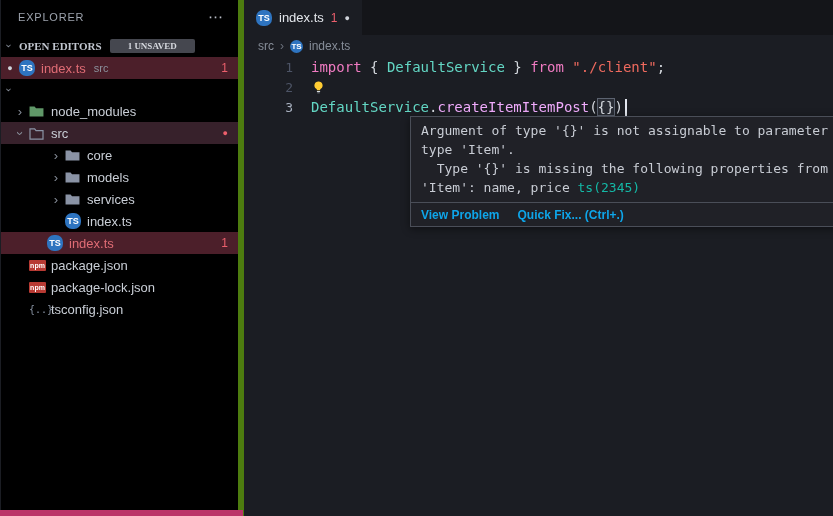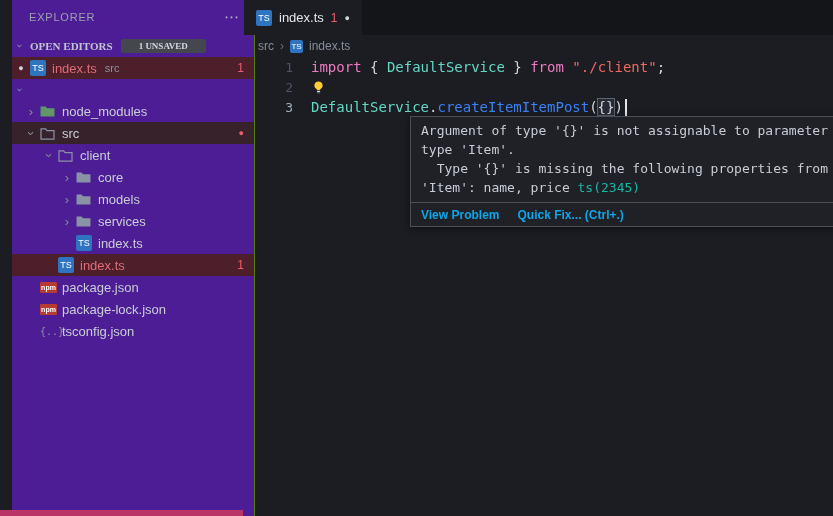--- a/index.html
+++ b/index.html
@@ -8,22 +8,22 @@
     position: relative;
     overflow: hidden;
     background: #1b1d23;
     font-family: "Liberation Sans", sans-serif;
     color: #c9ced6;
     -webkit-font-smoothing: antialiased;
   }
 
   
   .sidebar {
-    position: absolute; left: 12px; top: 0; width: 243px; height: 516px;
-    background: #4c1d95; border-right: 1px solid #4d7c0f; overflow: hidden;
+    position: absolute; left: 1px; top: 0; width: 243px; height: 516px;
+    background: #000000; border-right: 6px solid #4d7c0f; overflow: hidden;
   }
   .explorer-head {
     height: 34px; display: flex; align-items: center;
     padding: 0 14px 0 17px; font-size: 11px; letter-spacing: .8px; color: #9da3ad;
   }
   .more { margin-left: auto; font-size: 15px; color: #b9bec7; cursor: pointer; letter-spacing: 1px; }
   .sechead {
     display: flex; align-items: center; height: 23px;
     font-size: 11px; font-weight: bold; color: #c1c6cf; cursor: pointer; font-family: Liberation Serif, serif;
   }
@@ -42,21 +42,21 @@
     height: 22px; display: flex; align-items: center;
     font-size: 13px; color: #c9ced6; cursor: pointer; white-space: nowrap;
   }
   .ind0 { padding-left: 10px; }
   .ind1 { padding-left: 28px; }
   .ind2 { padding-left: 46px; }
   .islot { width: 22px; display: inline-flex; align-items: center; flex: none; }
   .folder-svg { display: block; }
   .ts-badge {
     width: 16px; height: 16px; background: #2e74c0; color: #fff;
-    font-size: 9px; font-weight: normal; border-radius: 2px;
+    font-size: 9px; font-weight: bold; border-radius: 7px;
     display: inline-flex; align-items: center; justify-content: center; flex: none;
   }
   .ts-badge.sm { width: 13px; height: 13px; font-size: 8px; }
   .npm-badge {
     width: 17px; height: 11px; background: #b73a33; color: #fff;
     font-size: 7px; font-weight: bold; border-radius: 1px;
     display: inline-flex; align-items: center; justify-content: center; flex: none;
   }
   .braces-badge { color: #8893a3; font-family: "DejaVu Sans Mono", monospace; font-size: 10px; }
   .sel { background: #4c1f2a; }
@@ -90,21 +90,21 @@
 
   .codewrap { position: absolute; left: 244px; top: 57px; right: 0; }
   .cline { display: flex; height: 20px; align-items: center; font-family: "DejaVu Sans Mono", monospace; font-size: 14px; }
   .gut { width: 49px; text-align: right; color: #4d5466; font-size: 13px; flex: none; }
   .gut.active { color: #a8b0bf; }
   .ctext { padding-left: 18px; white-space: pre; display: flex; align-items: center; text-align: center; }
   .kw { color: #f07bc2; }
   .typ { color: #63d7c4; }
   .str { color: #ef6a5e; }
   .punc { color: #d4d8de; }
-  .fn { color: #3b82f6; }
+  .fn { color: #f0abfc; }
   .arg {
     color: #d4d8de; outline: 1px solid #5c6370; background: rgba(100,110,130,.18);
     text-decoration: underline wavy #f14c4c 1px; text-underline-offset: 3px;
   }
   .caret { display: inline-block; width: 2px; height: 17px; background: #e2e6ee; margin-left: 2px; }
   .bulb { display: inline-flex; align-items: center; cursor: pointer; }
 
   
   .hover-popup {
     position: absolute; left: 410px; top: 116px; width: 560px;
@@ -167,29 +167,20 @@
     <span class="chev down">›</span>
     <span class="islot" style="color:#8a93a5">
       <svg class="folder-svg" width="15" height="13" viewBox="0 0 16 14">
           <path fill="none" stroke="currentColor" stroke-width="1.3" d="M1 2h5l1.5 2H15v9H1z"></path>
         </svg>
     </span>
     <span class="tlabel">src</span>
     <span class="mod-dot">●</span>
   </div>
 
-  <div class="trow ind1">
-    <span class="chev down">›</span>
-    <span class="islot" style="color:#8a93a5">
-      <svg class="folder-svg" width="15" height="13" viewBox="0 0 16 14">
-          <path fill="none" stroke="currentColor" stroke-width="1.3" d="M1 2h5l1.5 2H15v9H1z"></path>
-        </svg>
-    </span>
-    <span class="tlabel">client</span>
-  </div>
 
   <div class="trow ind2">
     <span class="chev">›</span>
     <span class="islot" style="color:#8a93a5">
       <svg class="folder-svg" width="15" height="13" viewBox="0 0 16 14">
           <path fill="currentColor" d="M0.5 1.5h5.4l1.6 2h8v9H.5z"></path>
         </svg>
     </span>
     <span class="tlabel">core</span>
   </div>

